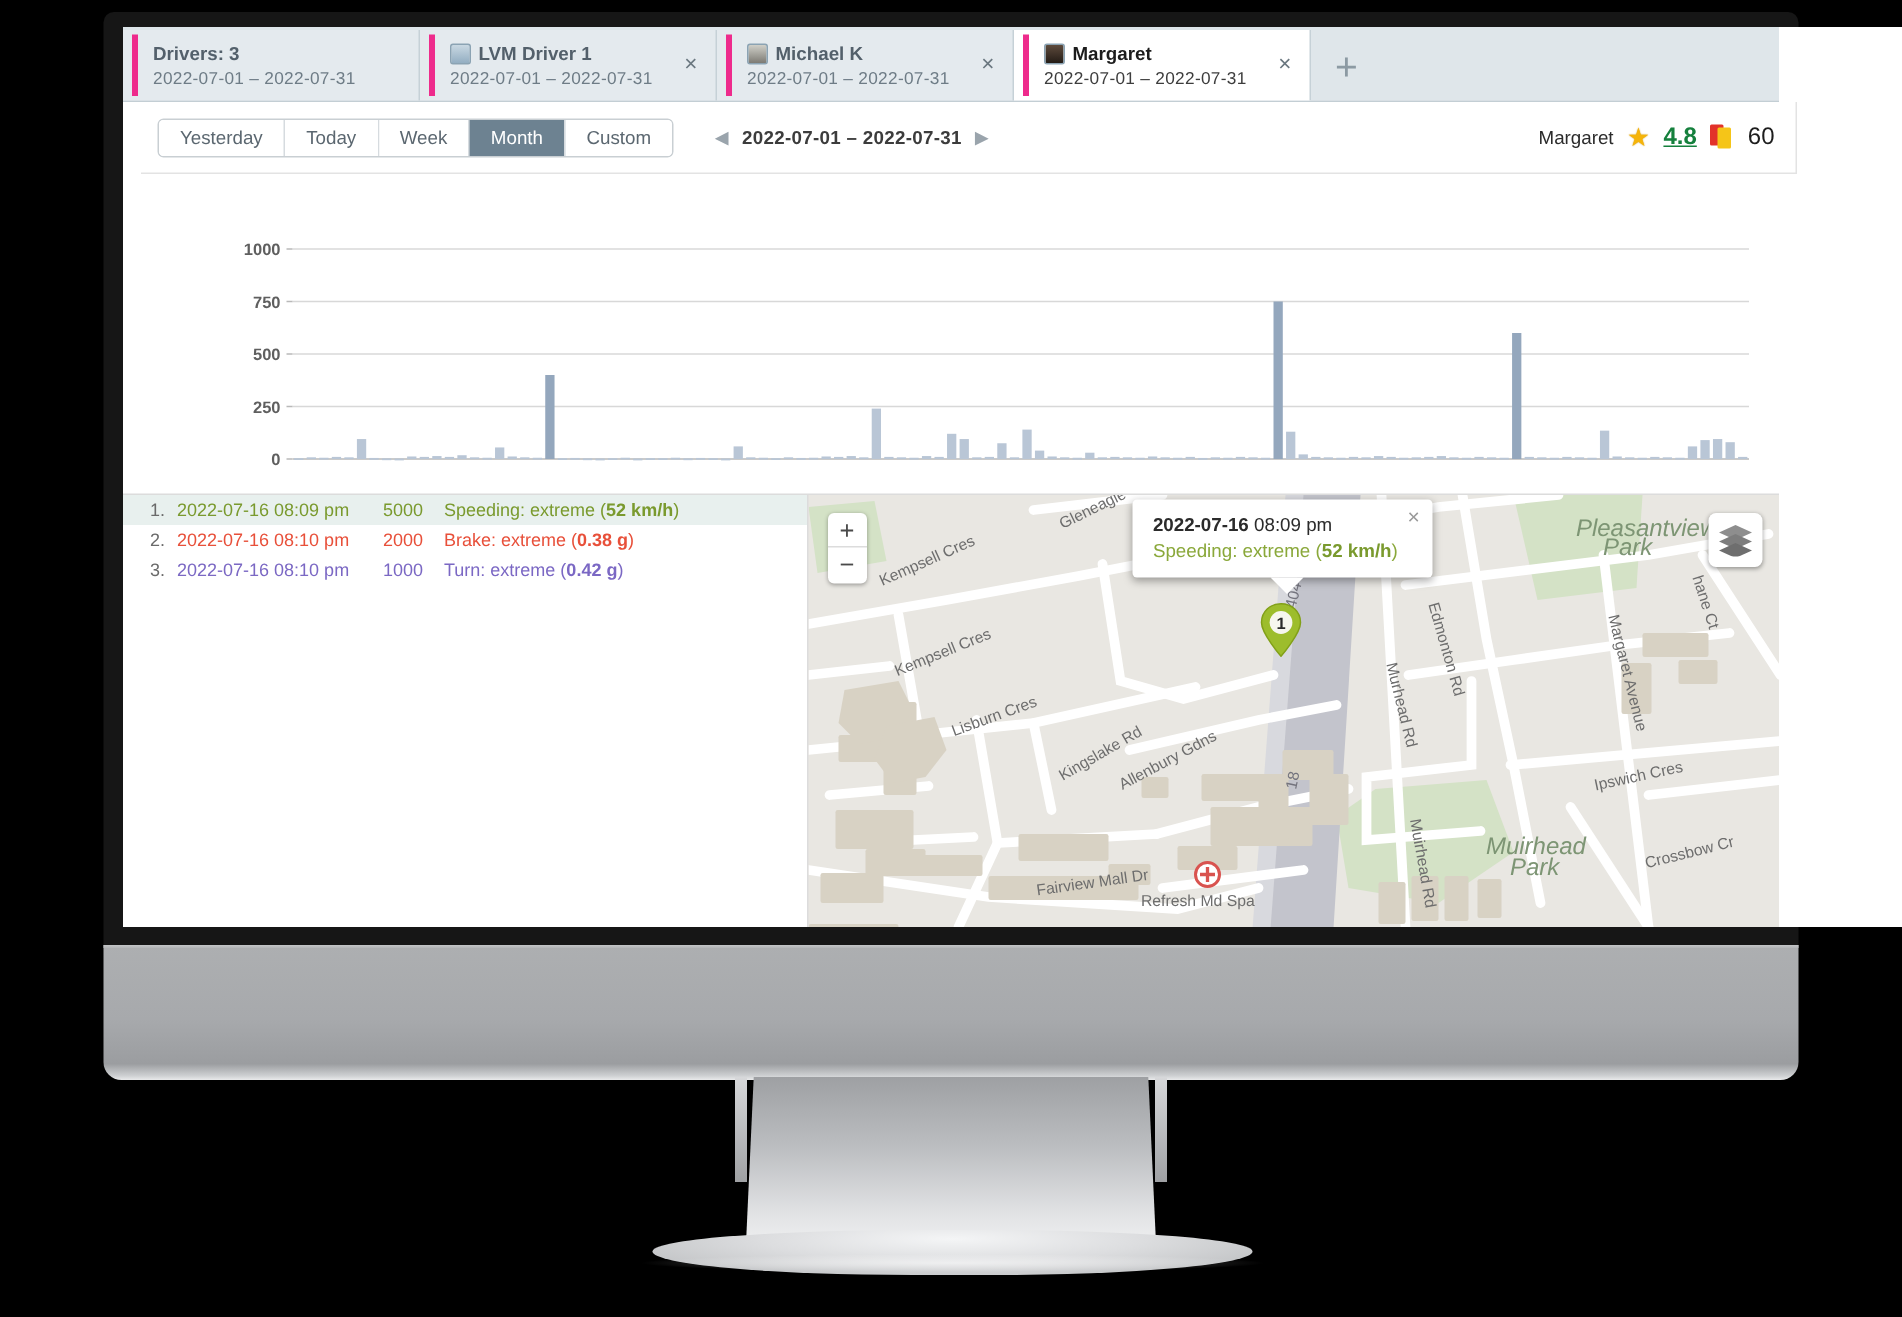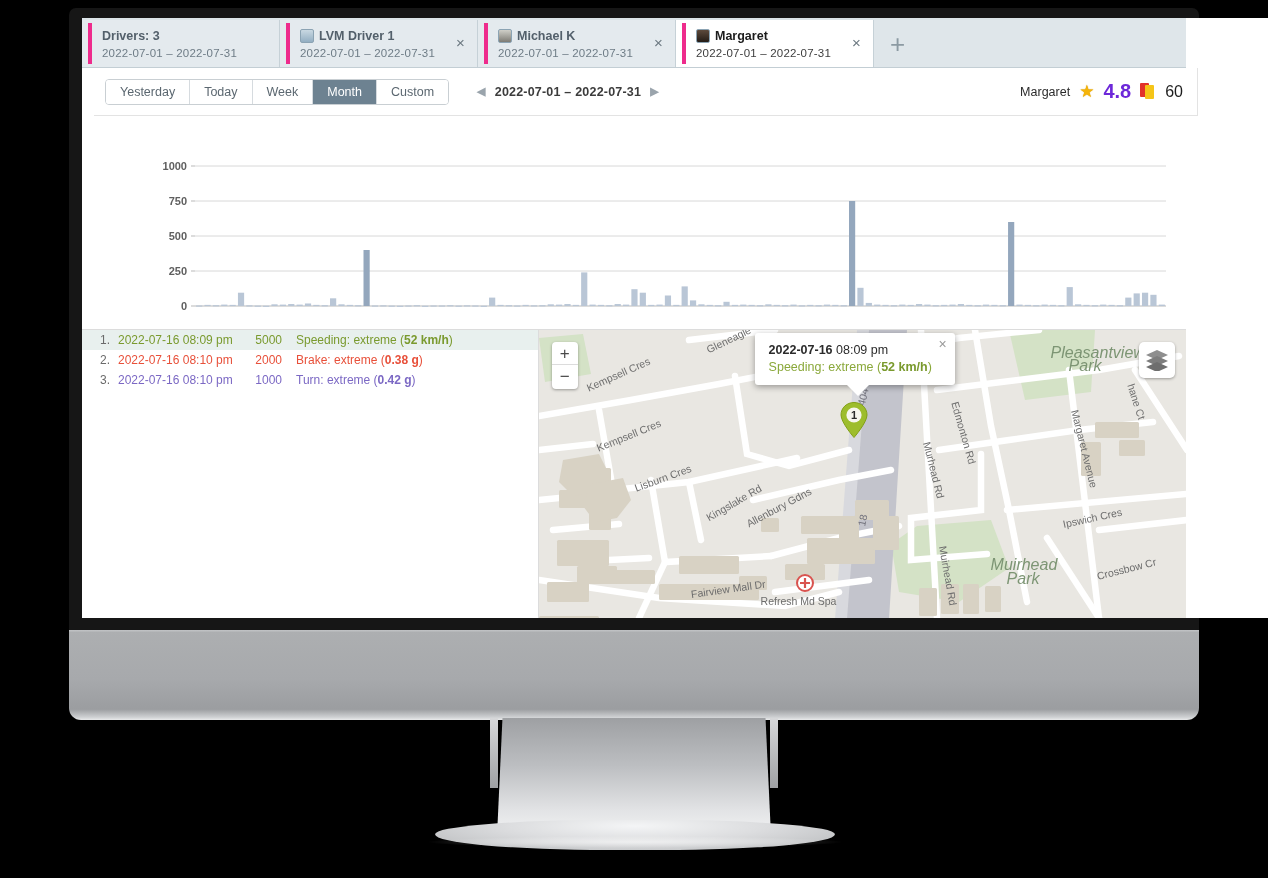--- a/index.html
+++ b/index.html
@@ -129,21 +129,21 @@
     display:flex; align-items:center; gap:9px; margin-left:28px;
     font-size:12.5px; color:#3c3c3c; font-weight:bold; letter-spacing:.2px;
   }
   .arrow{ color:#9aa4ac; font-size:11px; cursor:pointer; }
 
   .driver-meta{
     margin-left:auto; display:flex; align-items:center; gap:9px; padding-right:14px;
   }
   .dm-name{ font-size:12.5px; color:#2b2b2b; }
   .star{ color:#f5b40a; font-size:17px; line-height:17px; text-shadow:0 0 1px #c98f00;}
-  .dm-rating{ font-size:20px; font-weight:bold; color:#6d28d9; }
+  .dm-rating{ font-size:16px; font-weight:bold; color:#15803d;text-decoration:underline; }
   .cards{ position:relative; width:16px; height:17px; }
   .card-red{ position:absolute; left:0; top:0; width:9px; height:14px; background:#e2322a; border-radius:1px;}
   .card-yellow{ position:absolute; left:5px; top:2px; width:9px; height:14px; background:#f5c518; border-radius:1px;}
   .dm-points{ font-size:16px; font-weight:normal; color:#1d1d1d; }
   .tb-divider{ width:1px; height:48px; background:#e3e3e3; }
 
   
   .chartwrap{
     position:absolute; left:0; top:98px; width:1104px; height:213px; background:#fff;
   }

